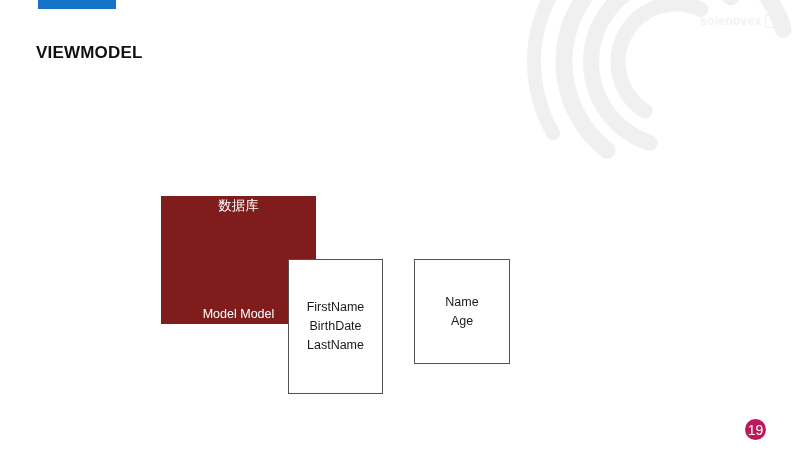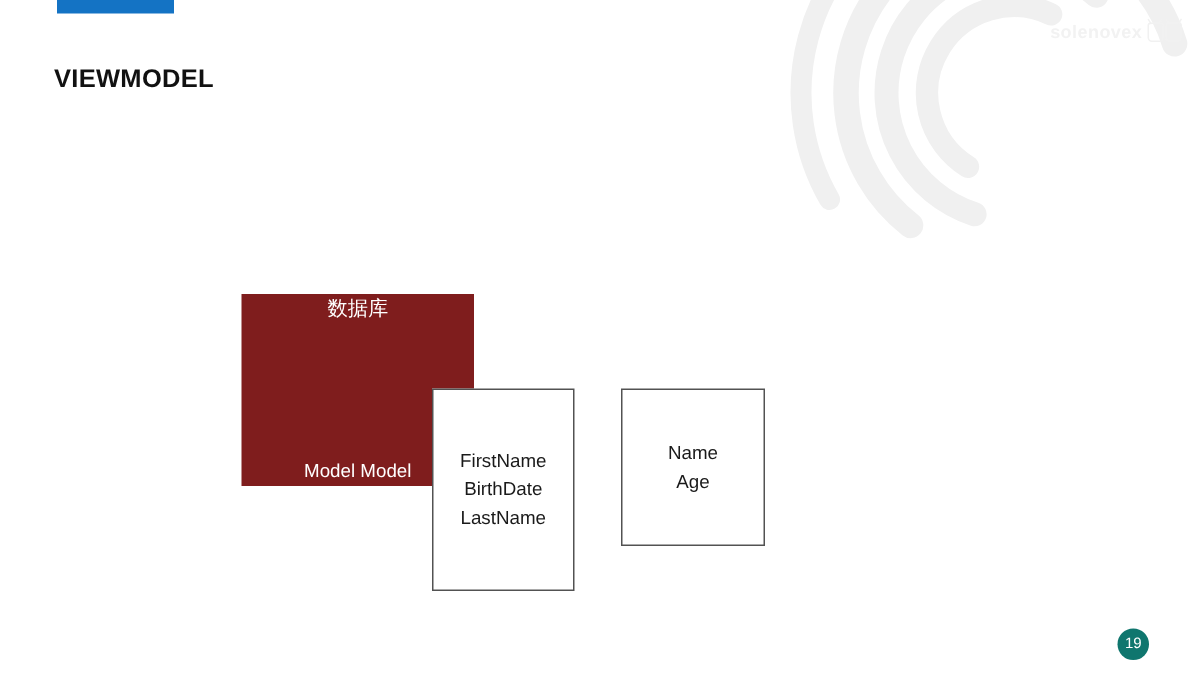--- a/index.html
+++ b/index.html
@@ -149,23 +149,23 @@
   }
 
   
   .page-badge {
     position: absolute;
     left: 745px;
     top: 419px;
     width: 21px;
     height: 21px;
     border-radius: 50%;
-    background: #0f766e;
+    background: #be185d;
     color: #ffffff;
-    font-size: 10px;
+    font-size: 14px;
     display: flex;
     align-items: center;
     justify-content: center;
     line-height: 1;
   }
 </style>
 </head>
 <body>
 
 <div id="slide">

